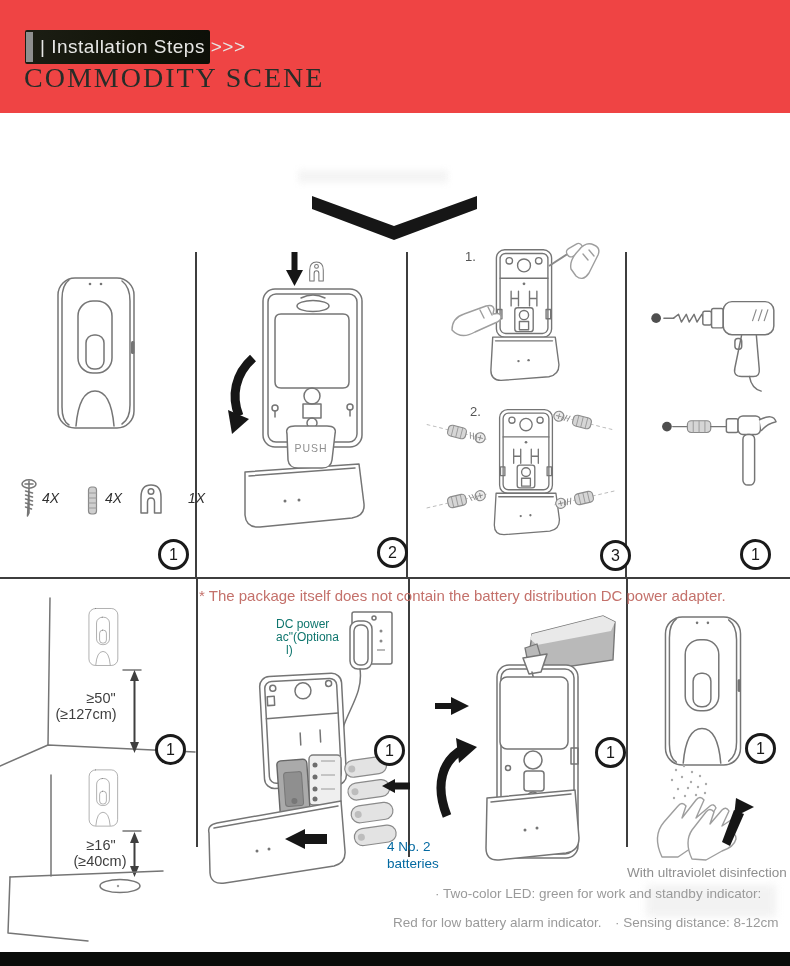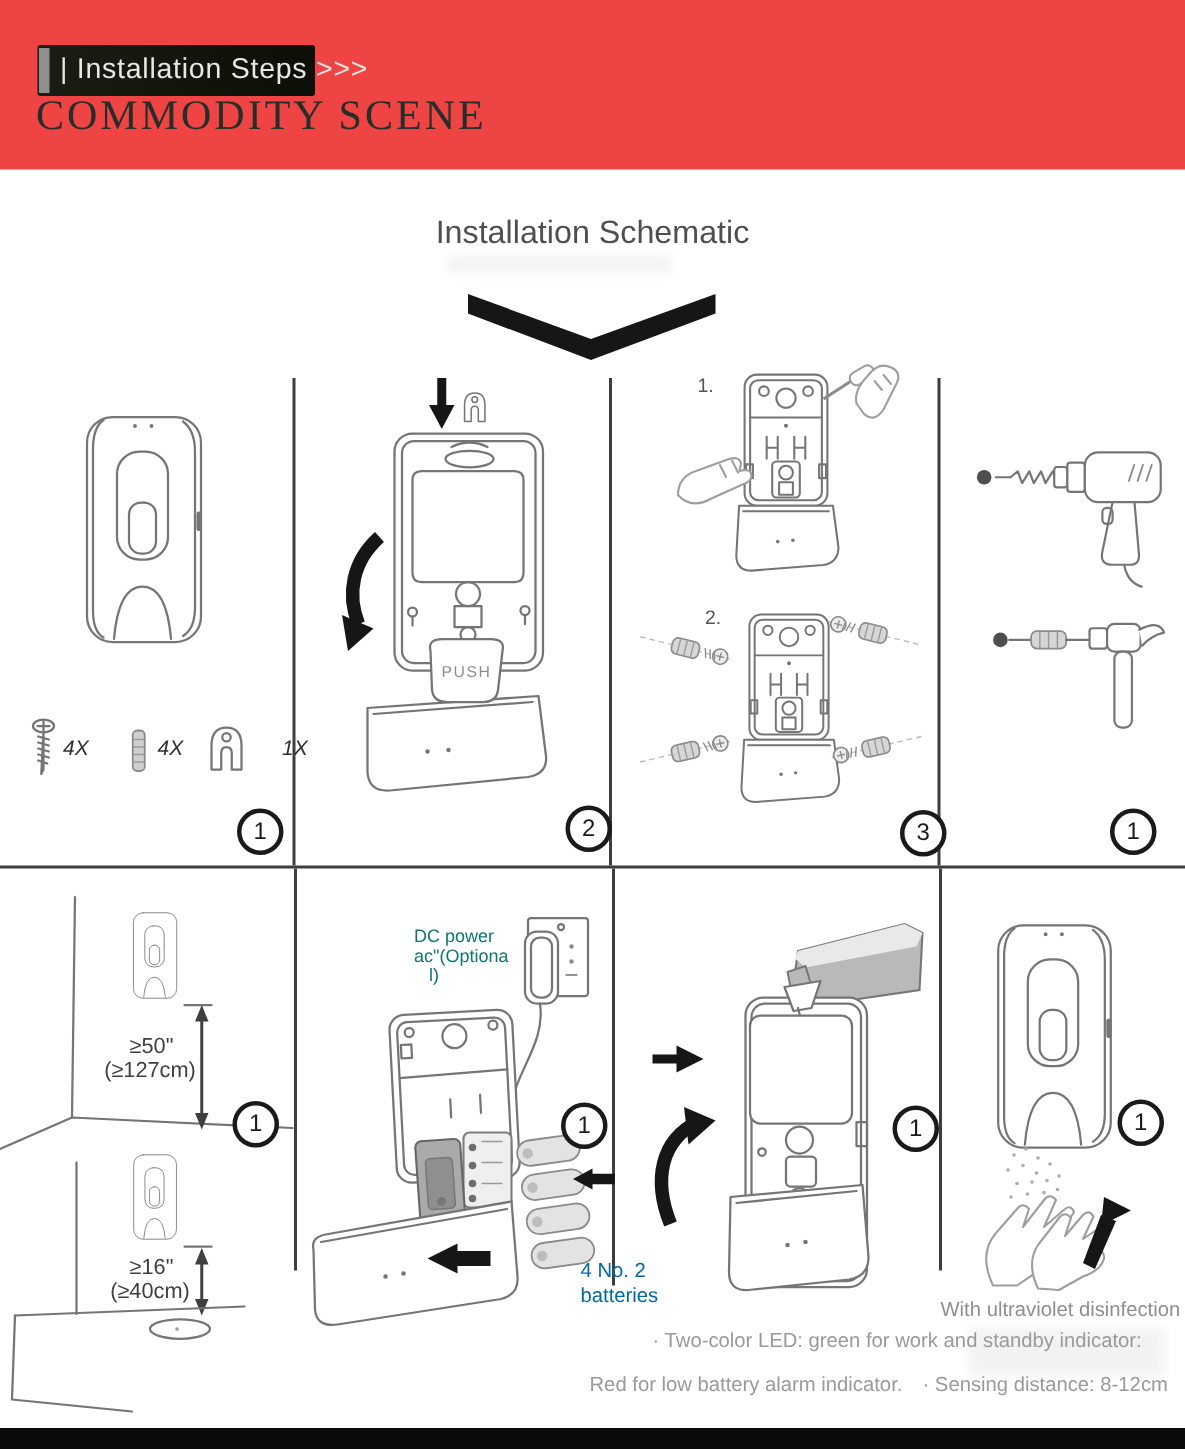--- a/index.html
+++ b/index.html
@@ -27,21 +27,20 @@
 
 <div class="page">
 
   <div class="abs" style="left:0;top:0;width:790px;height:113px;background:#ef4444;padding-left:12px;">
     <div class="abs" style="left:25px;top:30px;width:185px;height:34px;background:linear-gradient(100deg,#1c1e14,#121409 60%,#0d0f08);border-radius:2px;"></div>
     <div class="abs" style="left:26px;top:32px;width:7px;height:30px;background:#8f8f8f;"></div>
     <div class="abs" style="left:40px;top:36px;font-size:19px;color:#e7e7e5;letter-spacing:.5px;white-space:nowrap;">| Installation Steps &gt;&gt;&gt;</div>
     <div class="abs" style="left:24px;top:62px;font-family:'Liberation Serif',serif;font-size:28px;color:#272d28;letter-spacing:2px;white-space:nowrap;">COMMODITY SCENE</div>
   </div>
 
-  <div class="abs" style="left:0;top:143px;width:790px;text-align:center;font-size:21.5px;color:#4f4f4f;">Installation Schematic</div>
   <div class="abs" style="left:298px;top:170px;width:150px;height:13px;background:#f2f2f2;filter:blur(3px);opacity:.8;"></div>
   <svg class="abs" style="left:0;top:0;width:790px;height:966px;pointer-events:none;" viewBox="0 0 790 966">
     <path d="M312,196 L394,226 L477,196 L477,209 L394,240 L312,209 Z" class="blk"></path>
   </svg>
 
   <div class="vline" style="left:195px;top:252px;height:325px;"></div>
   <div class="vline" style="left:406px;top:252px;height:325px;"></div>
   <div class="vline" style="left:625px;top:252px;height:325px;"></div>
   <div class="hline" style="left:0;top:577px;width:790px;"></div>
   <div class="vline" style="left:196px;top:579px;height:268px;"></div>
@@ -213,20 +212,21 @@
     <rect x="28" y="9" width="24" height="12" rx="4" fill="#d6d6d6" stroke="#8a8a8a" stroke-width="1.2"></rect>
     <path d="M34,9 v12 M40,9 v12 M46,9 v12" stroke="#9a9a9a" stroke-width="1"></path>
     <line x1="52" y1="15" x2="70" y2="15" class="ink"></line>
     <rect x="68" y="7" width="12" height="14" rx="2" class="inkw" stroke="#8a8a8a"></rect>
     <rect x="80" y="4" width="23" height="19" rx="5" class="inkw" stroke="#8a8a8a"></rect>
     <path d="M102,8 q14,-7 17,2 q-9,2 -15,9" class="inkw" stroke="#8a8a8a"></path>
     <rect x="85" y="23" width="12" height="52" rx="5" class="inkw" stroke="#8a8a8a"></rect>
   </svg>
   <div class="badge" style="left:740px;top:539px;">1</div>
 
+  <div class="abs" style="left:199px;top:587px;width:591px;font-size:15px;color:#c4716b;white-space:nowrap;z-index:6;">* The package itself does not contain the battery distribution DC power adapter.</div>
 
   <svg class="abs" style="left:0;top:580px;width:195px;height:386px;" viewBox="0 0 195 386">
     <path d="M50,18 L48,165" class="ink" stroke="#8a8a8a"></path>
     <path d="M0,186 L48,165 L195,172" class="ink" stroke="#8a8a8a"></path>
     <path d="M123,90 L141,90" class="ink"></path>
     <polygon points="130,101 134.5,90 139,101" fill="#3f3f3f"></polygon>
     <line x1="134.5" y1="99" x2="134.5" y2="164" stroke="#3f3f3f" stroke-width="2"></line>
     <polygon points="130,162 134.5,173 139,162" fill="#3f3f3f"></polygon>
     <path d="M51,195 L51,296" class="ink" stroke="#8a8a8a"></path>
     <path d="M123,251 L141,251" class="ink"></path>
@@ -238,21 +238,21 @@
     <circle cx="118" cy="306" r="1.2" fill="#9a9a9a"></circle>
     <path d="M10,297 L8,353 L88,361" class="ink" stroke="#8a8a8a"></path>
   </svg>
   <svg class="abs" style="left:84px;top:606px;width:38px;height:62px;" viewBox="0 0 100 160">
     <rect x="13" y="5" width="76" height="150" rx="17" class="inkw" stroke-width="3"></rect>
     <rect x="33" y="28" width="34" height="72" rx="15" class="ink" stroke-width="3"></rect>
     <rect x="41" y="62" width="18" height="34" rx="8" class="ink" stroke-width="3"></rect>
     <path d="M31,153 Q34,118 50,118 Q66,118 69,153" class="ink" stroke-width="3"></path>
   </svg>
   <div class="dimlabel" style="left:72px;top:690px;width:58px;">≥50"</div>
-  <div class="dimlabel" style="left:58px;top:706px;width:84px;">(≥127cm)</div>
+  <div class="dimlabel" style="left:44px;top:706px;width:84px;">(≥127cm)</div>
   <div class="badge" style="left:155px;top:734px;">1</div>
   <svg class="abs" style="left:84px;top:768px;width:38px;height:60px;" viewBox="0 0 100 160">
     <rect x="13" y="5" width="76" height="150" rx="17" class="inkw" stroke-width="3"></rect>
     <rect x="33" y="28" width="34" height="72" rx="15" class="ink" stroke-width="3"></rect>
     <rect x="41" y="62" width="18" height="34" rx="8" class="ink" stroke-width="3"></rect>
     <path d="M31,153 Q34,118 50,118 Q66,118 69,153" class="ink" stroke-width="3"></path>
   </svg>
   <div class="dimlabel" style="left:72px;top:837px;width:58px;">≥16"</div>
   <div class="dimlabel" style="left:62px;top:853px;width:76px;">(≥40cm)</div>
 

